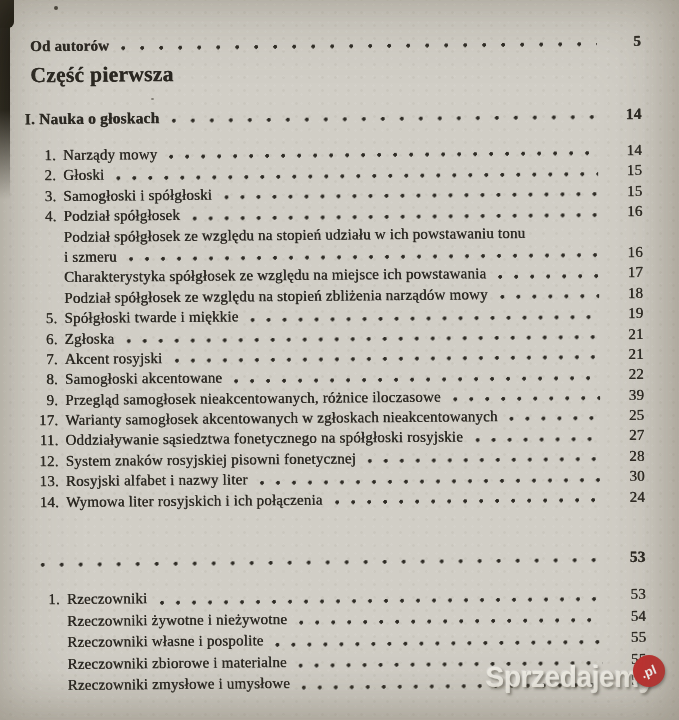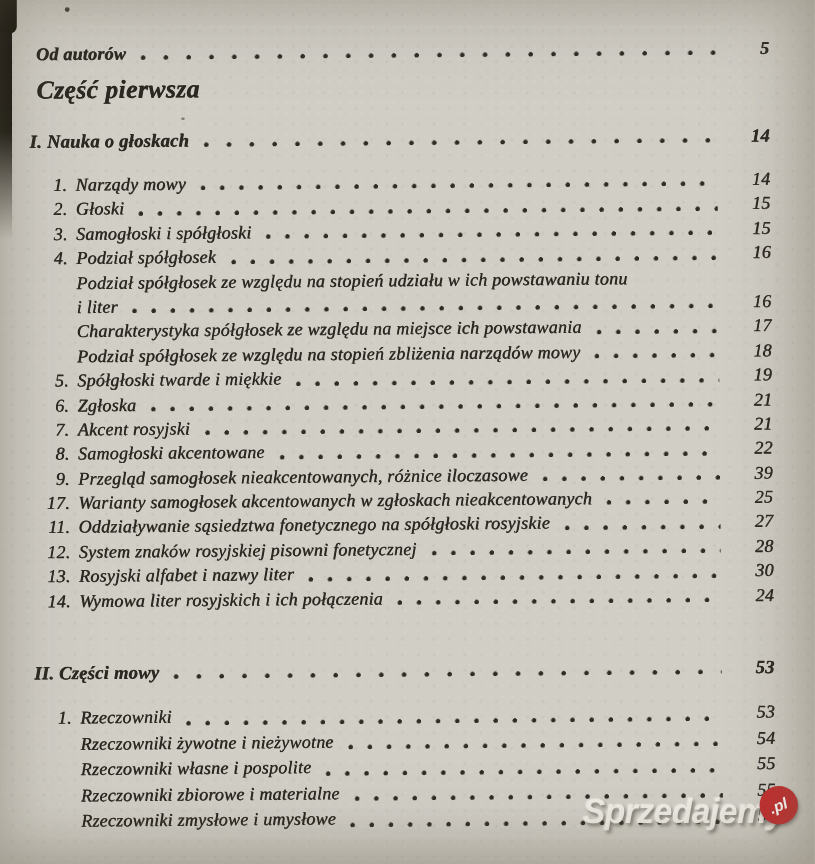--- a/index.html
+++ b/index.html
@@ -9,21 +9,20 @@
     font-family:"Liberation Serif", serif;
   }
   .sheet{
     position:absolute;inset:0;
     background-color:#d1cec6;
     background-image:
       radial-gradient(rgba(255,255,255,0.07) 1px, transparent 1.4px),
       radial-gradient(rgba(86,80,66,0.06) 1px, transparent 1.6px);
     background-size:9px 9px, 13px 13px;
     background-position:0 0, 4px 6px;
-    font-style:italic;
   }
   .vignette{
     position:absolute;inset:0;pointer-events:none;z-index:6;
     box-shadow:inset 0 0 80px rgba(104,97,80,0.30), inset -18px 0 45px rgba(120,108,88,0.16), inset 0 -12px 35px rgba(110,102,85,0.18);
   }
   .edge-strip{
     position:absolute;left:0;top:0;width:10px;height:200px;z-index:4;
     background:linear-gradient(180deg,#12100a 0%,#1a1811 55%, rgba(26,24,17,0) 100%);
   }
   .edge-corner{
@@ -141,21 +140,21 @@
         <span class="pg t">16</span>
       </div>
       <div class="row indent-item nodots">
         <span class="num t"></span>
         <span class="label t">Podział spółgłosek ze względu na stopień udziału w ich powstawaniu tonu</span>
         <span class="dots"></span>
         <span class="pg t"></span>
       </div>
       <div class="row indent-item">
         <span class="num t"></span>
-        <span class="label t">i liter</span>
+        <span class="label t">i szmeru</span>
         <span class="dots"></span>
         <span class="pg t">16</span>
       </div>
       <div class="row indent-item">
         <span class="num t"></span>
         <span class="label t">Charakterystyka spółgłosek ze względu na miejsce ich powstawania</span>
         <span class="dots"></span>
         <span class="pg t">17</span>
       </div>
       <div class="row indent-item">
@@ -220,21 +219,20 @@
       </div>
       <div class="row indent-item">
         <span class="num t">14.</span>
         <span class="label t">Wymowa liter rosyjskich i ich połączenia</span>
         <span class="dots"></span>
         <span class="pg t">24</span>
       </div>
     </div>
 
     <div class="row sec-head sec-head-2 indent-head">
-      <span class="label t">II. Części mowy</span>
       <span class="dots wide"></span>
       <span class="pg t">53</span>
     </div>
 
     <div class="items items-2">
       <div class="row indent-item">
         <span class="num t">1.</span>
         <span class="label t">Rzeczowniki</span>
         <span class="dots"></span>
         <span class="pg t">53</span>

